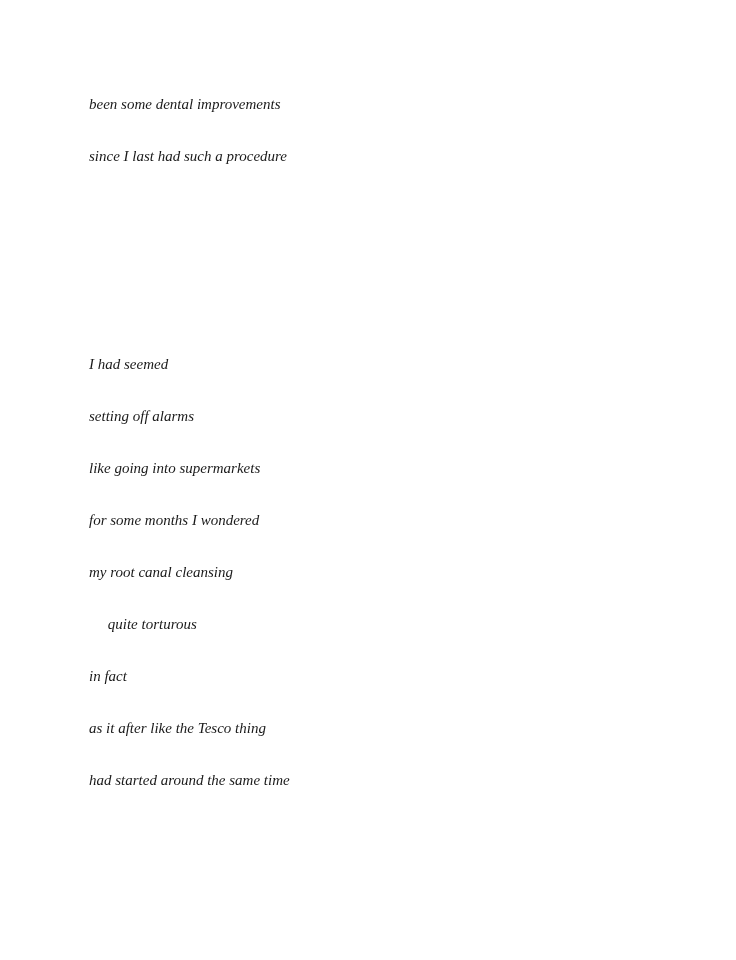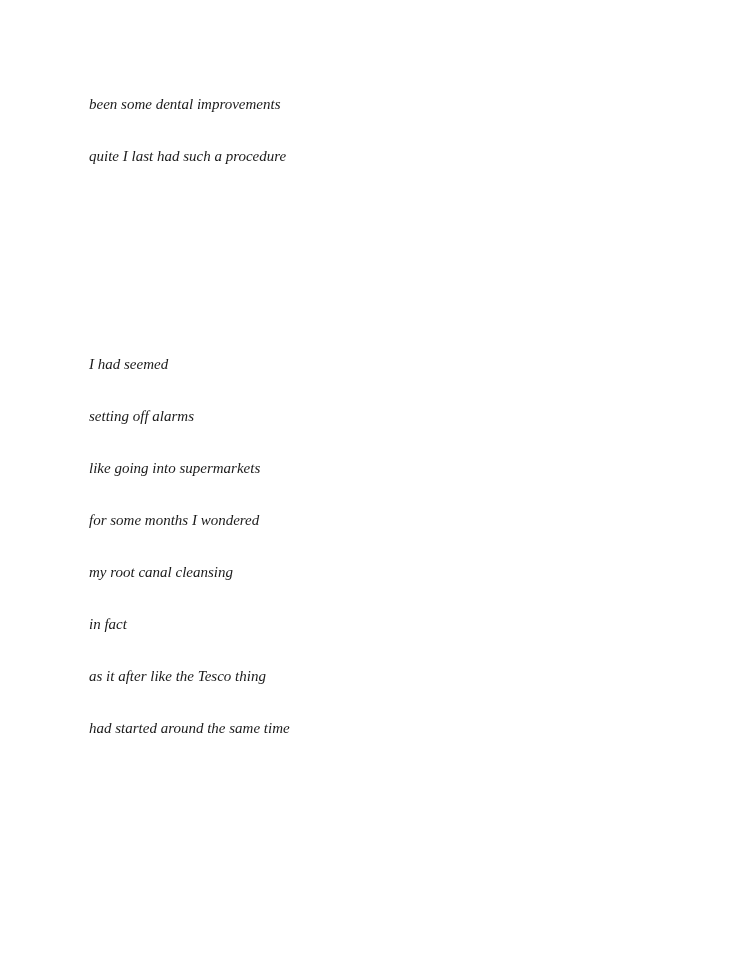--- a/index.html
+++ b/index.html
@@ -33,31 +33,32 @@
       height: 17.35px;
     }
   </style>
 </head>
 <body>
 
 <div class="page">
   
   <div>
     <span class="line">been some dental improvements</span>
-    <span class="line">quite I last had such a procedure</span>
+    <span class="line">since I last had such a procedure</span>
   </div>
   <span class="blank"></span>
 
   
   <div>
     <span class="line">I had seemed</span>
     <span class="line">setting off alarms</span>
     <span class="line">like going into supermarkets</span>
     <span class="line">for some months I wondered</span>
     <span class="line">my root canal cleansing</span>
+    <span class="line">     quite torturous</span>
     <span class="line">in fact</span>
     <span class="line">as it after like the Tesco thing</span>
     <span class="line">had started around the same time</span>
   </div>
   
 
   
   
   
 

